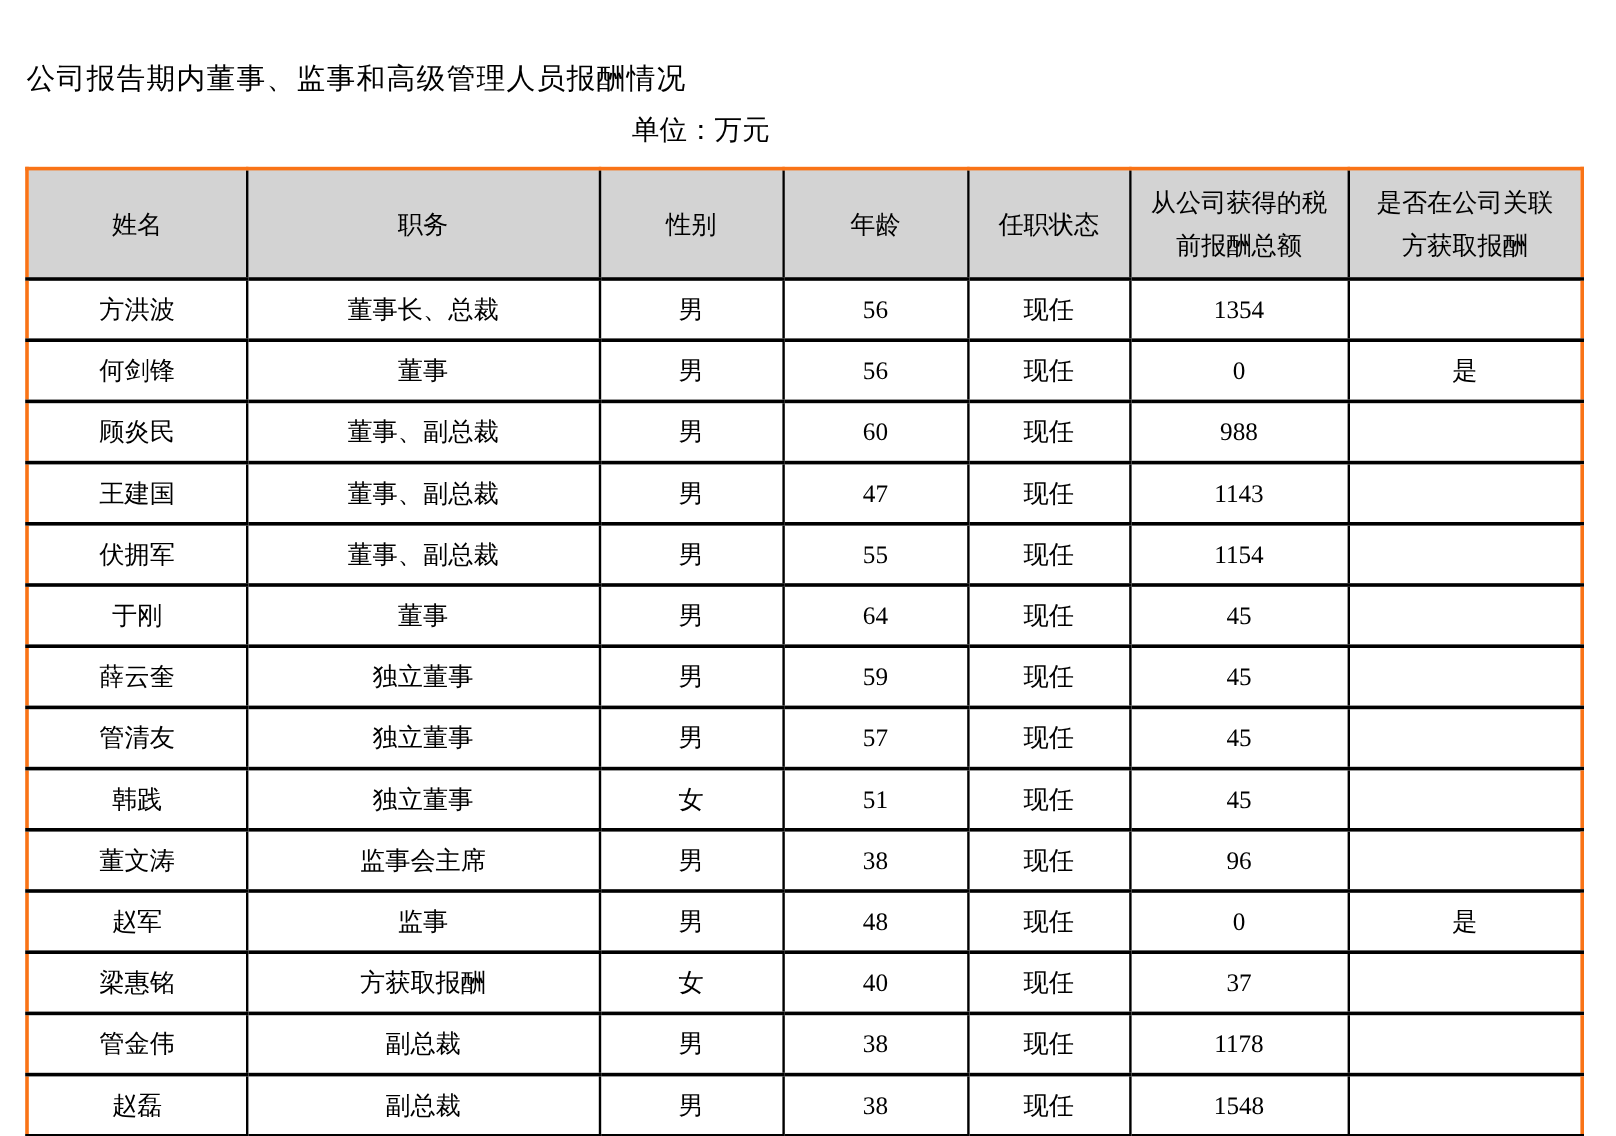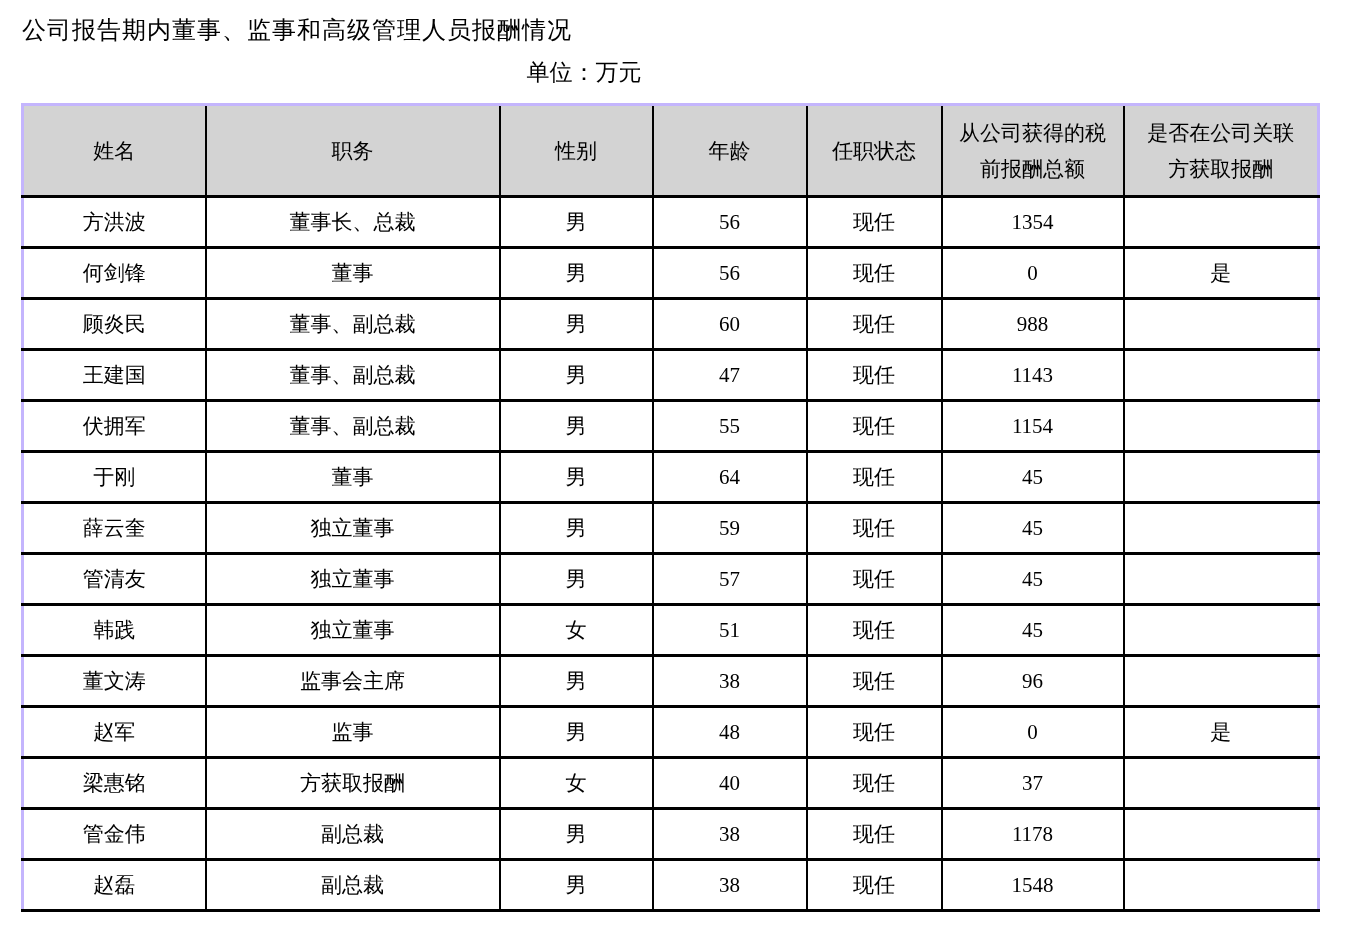--- a/index.html
+++ b/index.html
@@ -15,39 +15,40 @@
     overflow: hidden;
   }
   .page {
     box-sizing: border-box;
     width: 1347px;
     height: 947px;
     padding: 14px 0 0 21px;
   }
   .content {
     width: 1128px;
+    margin-top: 36px;
   }
   .doc-title {
     font-size: 24px;
     line-height: 32px;
     letter-spacing: 1px;
     margin: 0 0 12px 1px;
     white-space: nowrap;
   }
   .unit-note {
     font-size: 23px;
     line-height: 30px;
     text-align: center;
     margin: 0 2px 15px 0;
   }
   table.comp-table {
     border-collapse: collapse;
     table-layout: fixed;
     width: 1296px;
-    border: 3px solid #c4b5fd;
+    border: 3px solid #f97316;
   }
   .comp-table th,
   .comp-table td {
     border: 2px solid #000000;
     text-align: center;
     vertical-align: middle;
     padding: 0 2px;
     overflow: hidden;
   }
   .comp-table th {

